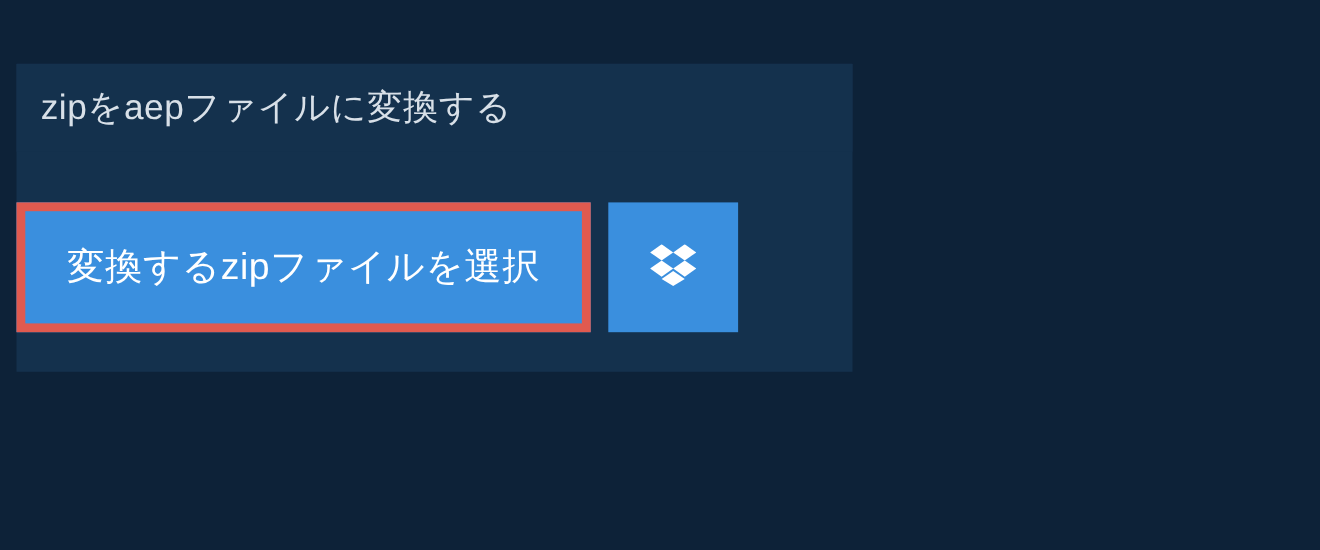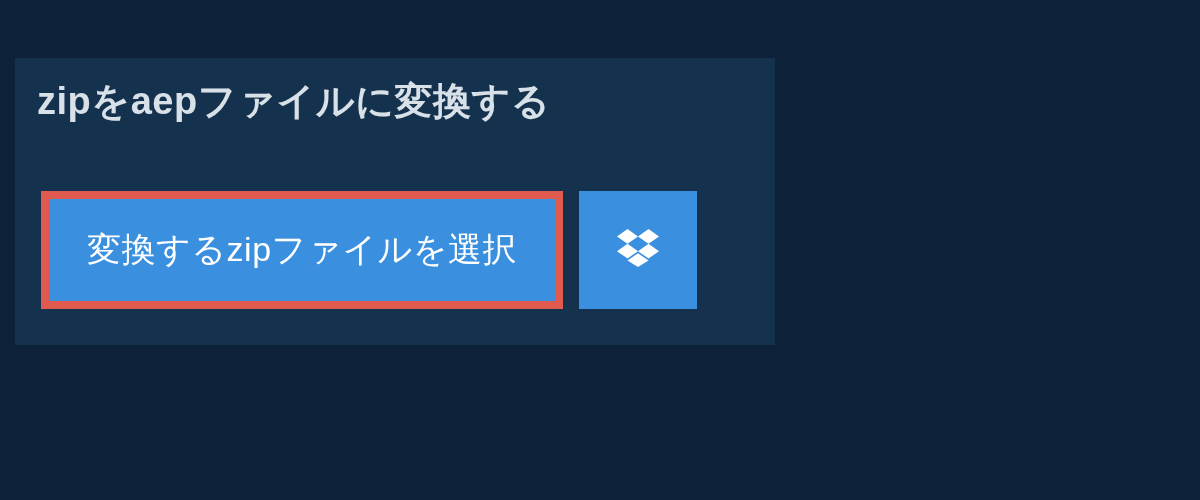--- a/index.html
+++ b/index.html
@@ -20,28 +20,27 @@
       margin-top: 58px;
       margin-left: 15px;
       padding-bottom: 36px;
     }
     .heading-box {
       background: #14314d;
       padding: 18px 22px 18px 22px;
     }
     .heading-text {
       color: #d8e0e8;
-      font-size: 38px;
-      font-weight: 700;
+      font-size: 32px;
+      font-weight: 400;
       letter-spacing: 0.5px;
     }
     .button-row {
       display: flex;
       margin-top: 46px;
-      margin-left: 26px;
       gap: 16px;
     }
     .select-button {
       background: #3a8fde;
       border: 8px solid #e05a4f;
       padding: 28px 38px;
       cursor: pointer;
       display: flex;
       align-items: center;
       justify-content: center;

